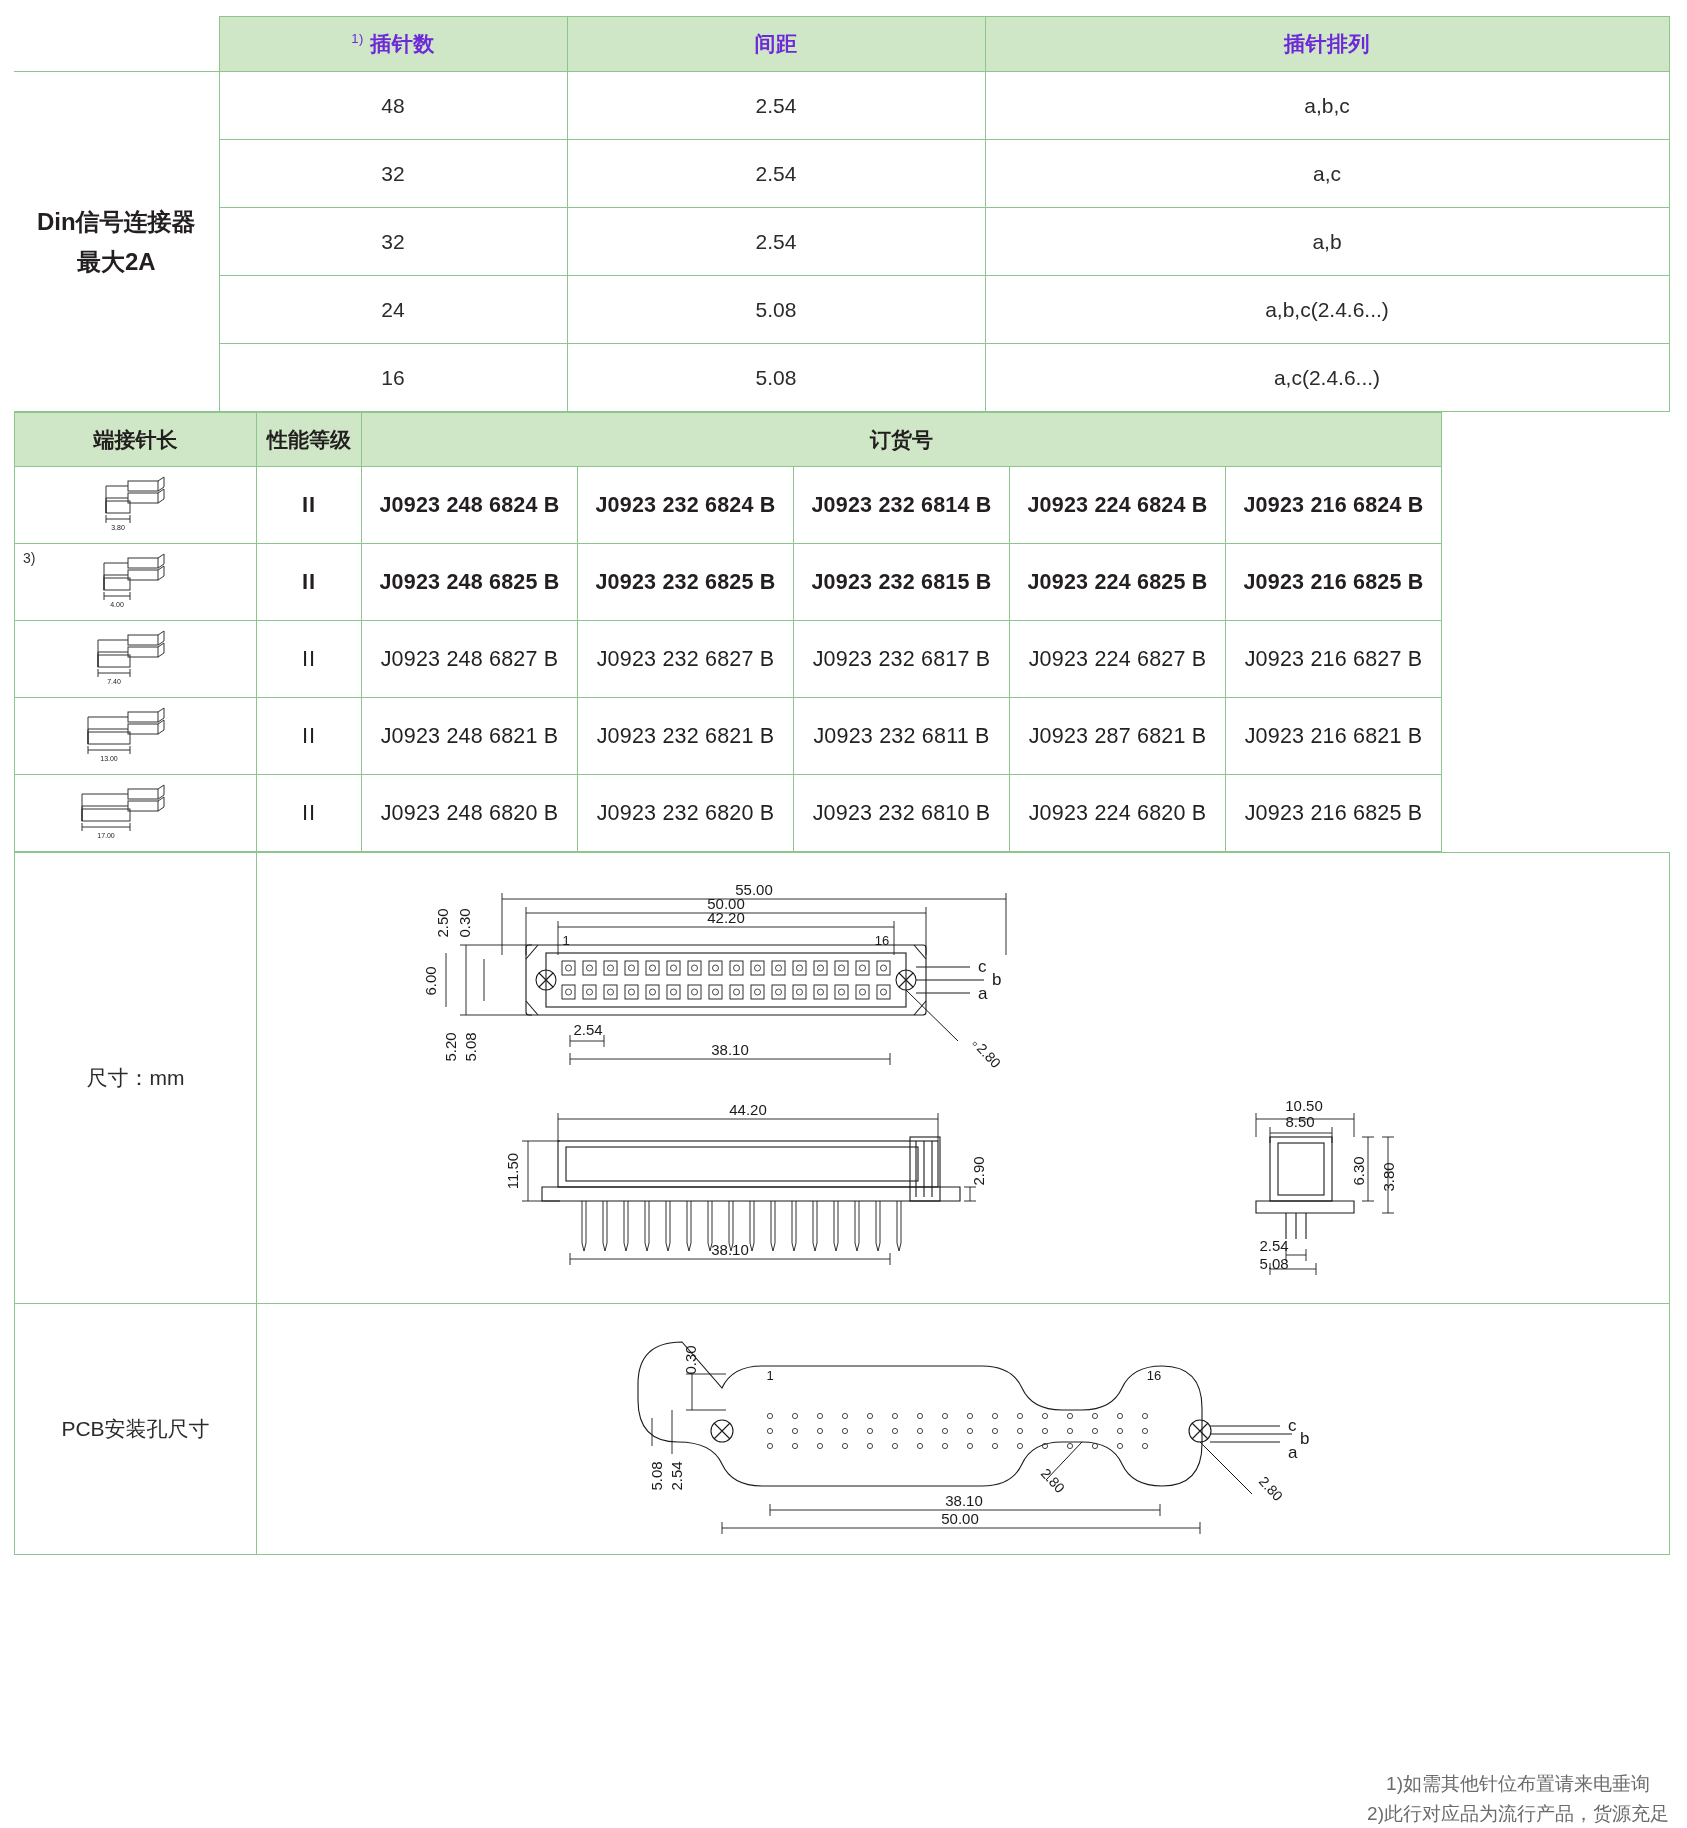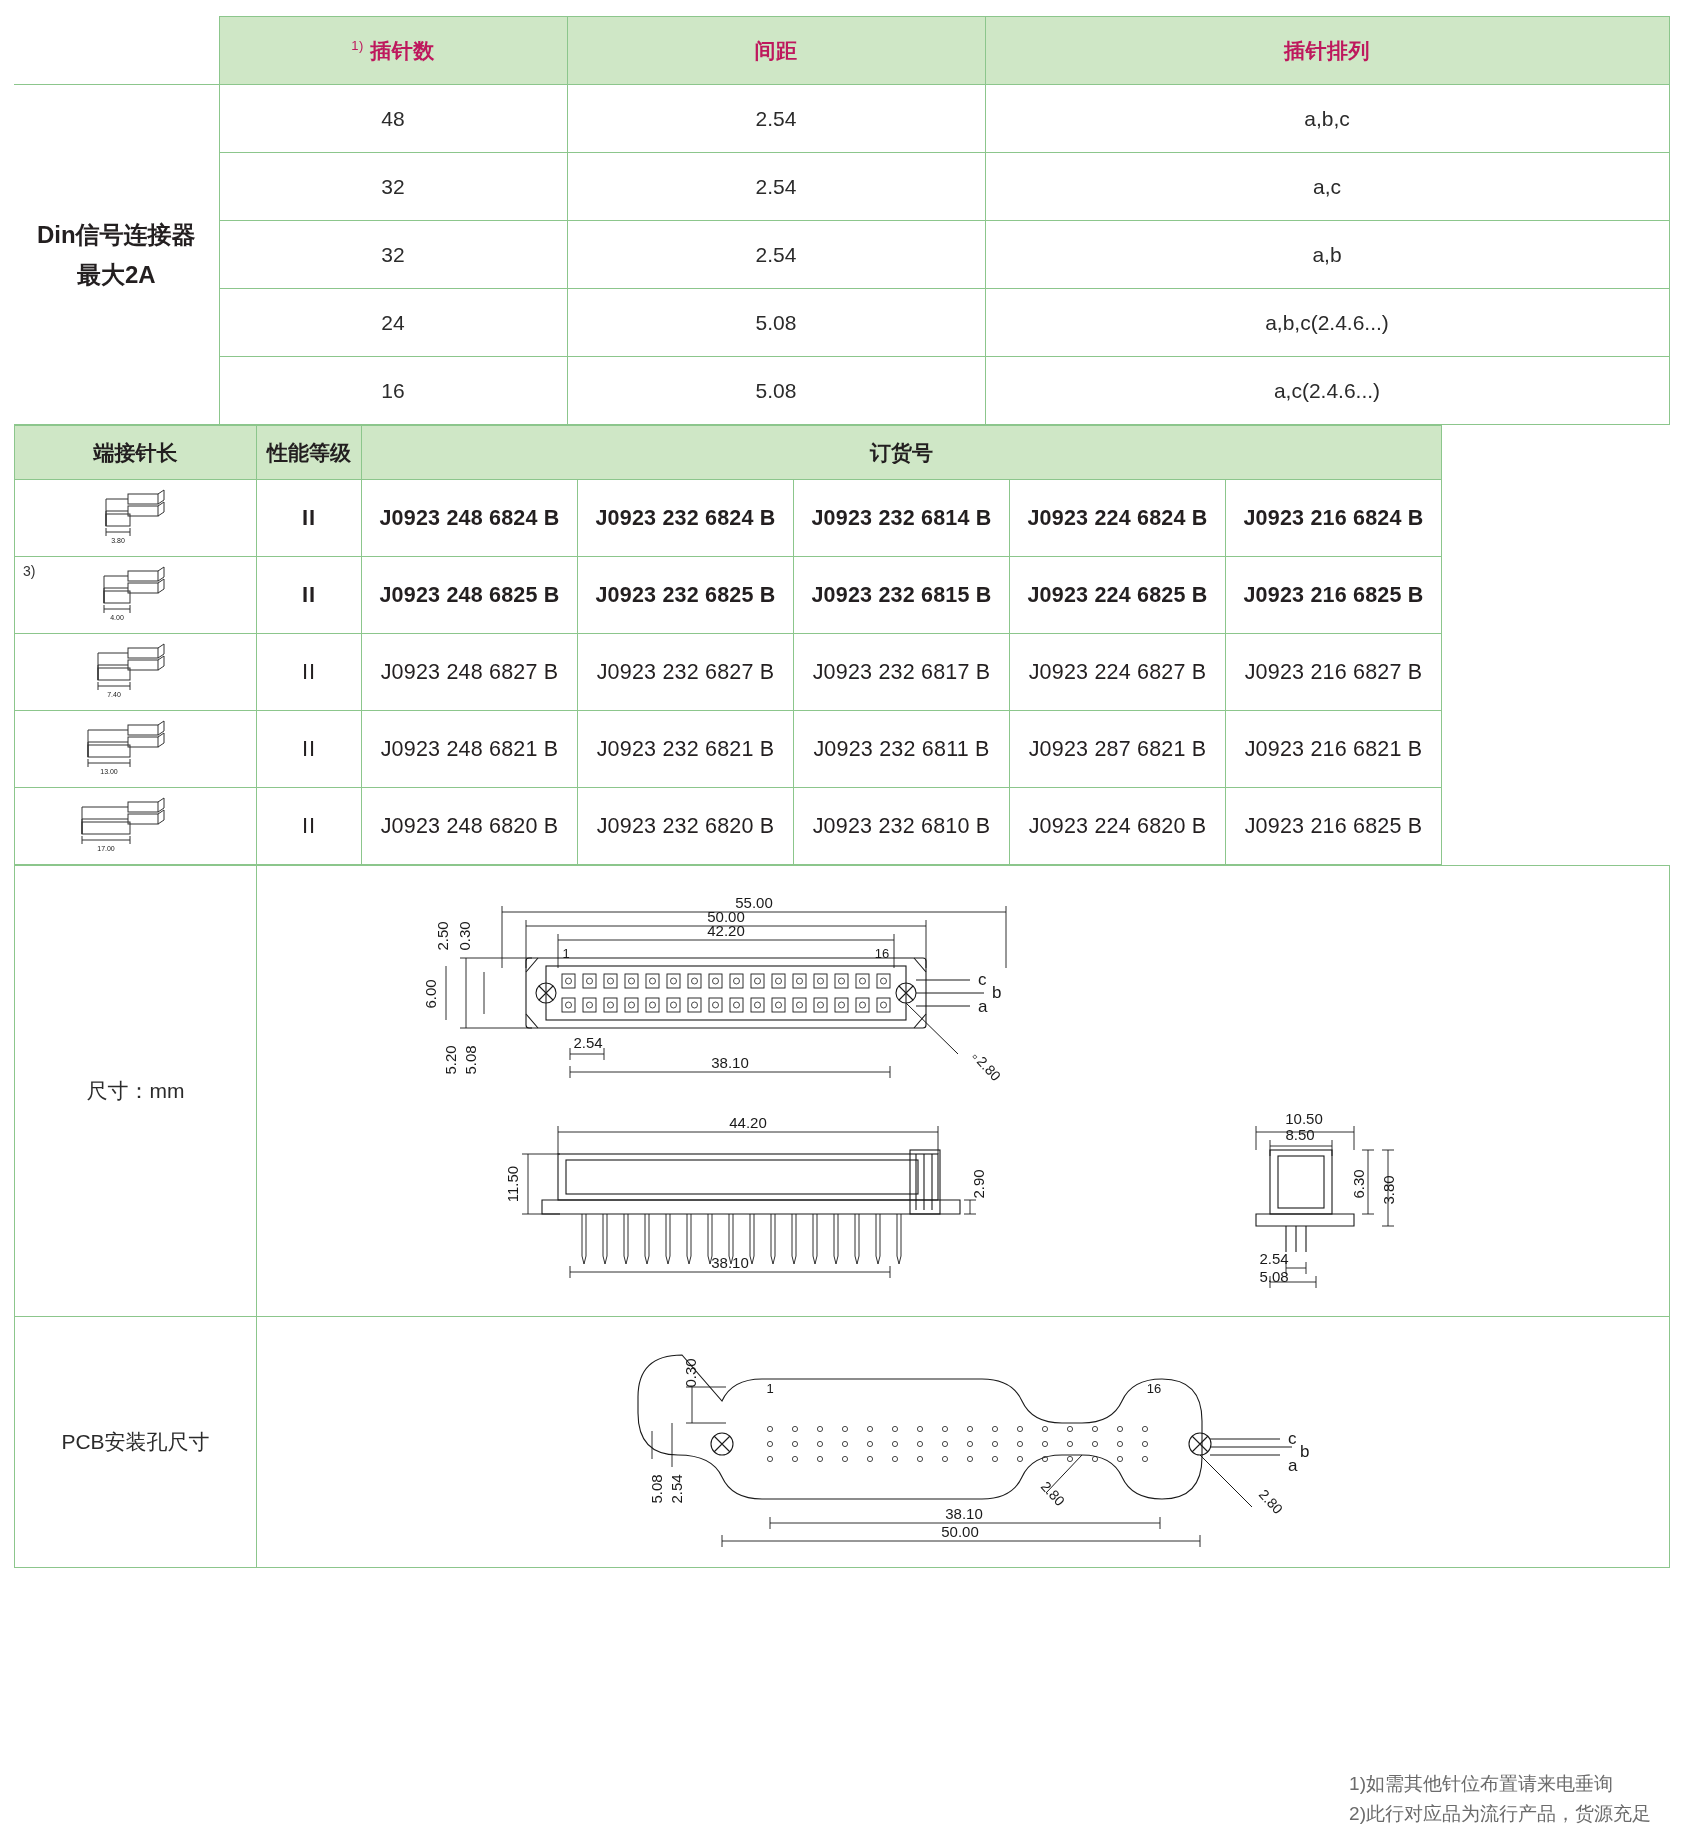--- a/index.html
+++ b/index.html
@@ -16,22 +16,22 @@
   }
   .sheet { width: 1687px; height: 1828px; position: relative; padding: 0; }
 
   table.grid { border-collapse: collapse; table-layout: fixed; }
   .grid td, .grid th { border: 1px solid #8cc68c; padding: 0; }
 
   
   #t1 { width: 1655px; margin: 16px 0 0 14px; }
   #t1 th.hdr {
     background: #cfe7c6;
-    font-size: 21px; font-weight: bold; color: #be185d;
-    height: 68px; text-align: center; vertical-align: middle;
+    font-size: 21px; font-weight: bold; color: #6d28d9;
+    height: 55px; text-align: center; vertical-align: middle;
     letter-spacing: .5px;
   }
   #t1 th.blank-hdr { border: none; background: transparent; }
   #t1 td.famcell {
     text-align: center; vertical-align: middle;
     font-size: 24px; font-weight: bold; line-height: 1.65;
     border-left: none;
   }
   #t1 td.val {
     text-align: center; vertical-align: middle;
@@ -70,22 +70,22 @@
   
   #t3 { width: 1655px; margin: 0 0 0 14px; }
   #t3 td.lbl {
     width: 242px; text-align: center; vertical-align: middle;
     font-size: 21px; color: #2b2b2b; margin-top: 12px;
   }
   #t3 td.draw { vertical-align: middle; text-align: center; padding: 10px 13px; }
 
   
   .foot {
-    position: absolute; right: 36px; bottom: 16px;
-    text-align: left; font-size: 19px; color: #6b6b6b; line-height: 1.55;
+    position: absolute; right: 18px; bottom: 16px;
+    text-align: center; font-size: 19px; color: #6b6b6b; line-height: 1.55;
   }
 
   svg { display: block; }
   svg text { font-family: "Liberation Sans","DejaVu Sans",sans-serif; fill:#1a1a1a; }
 </style>
 </head>
 <body>
 
 <div class="sheet">
 

